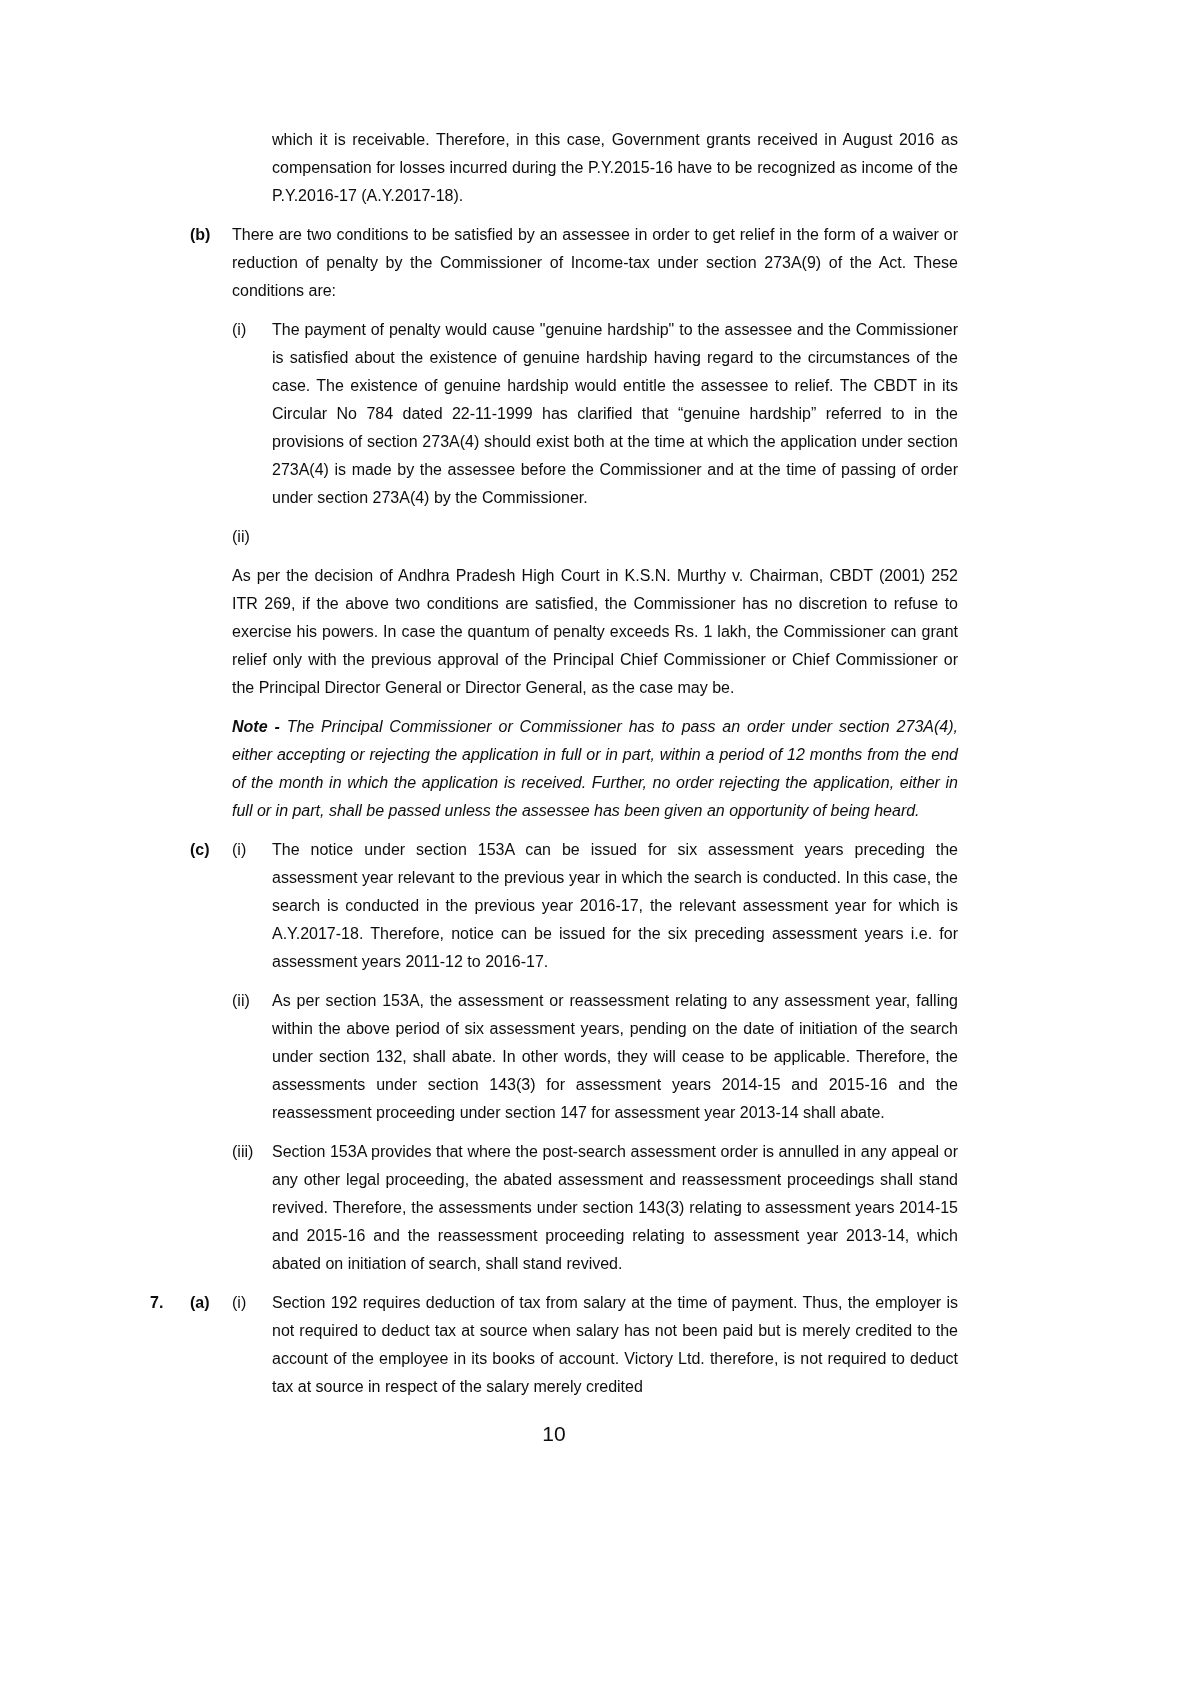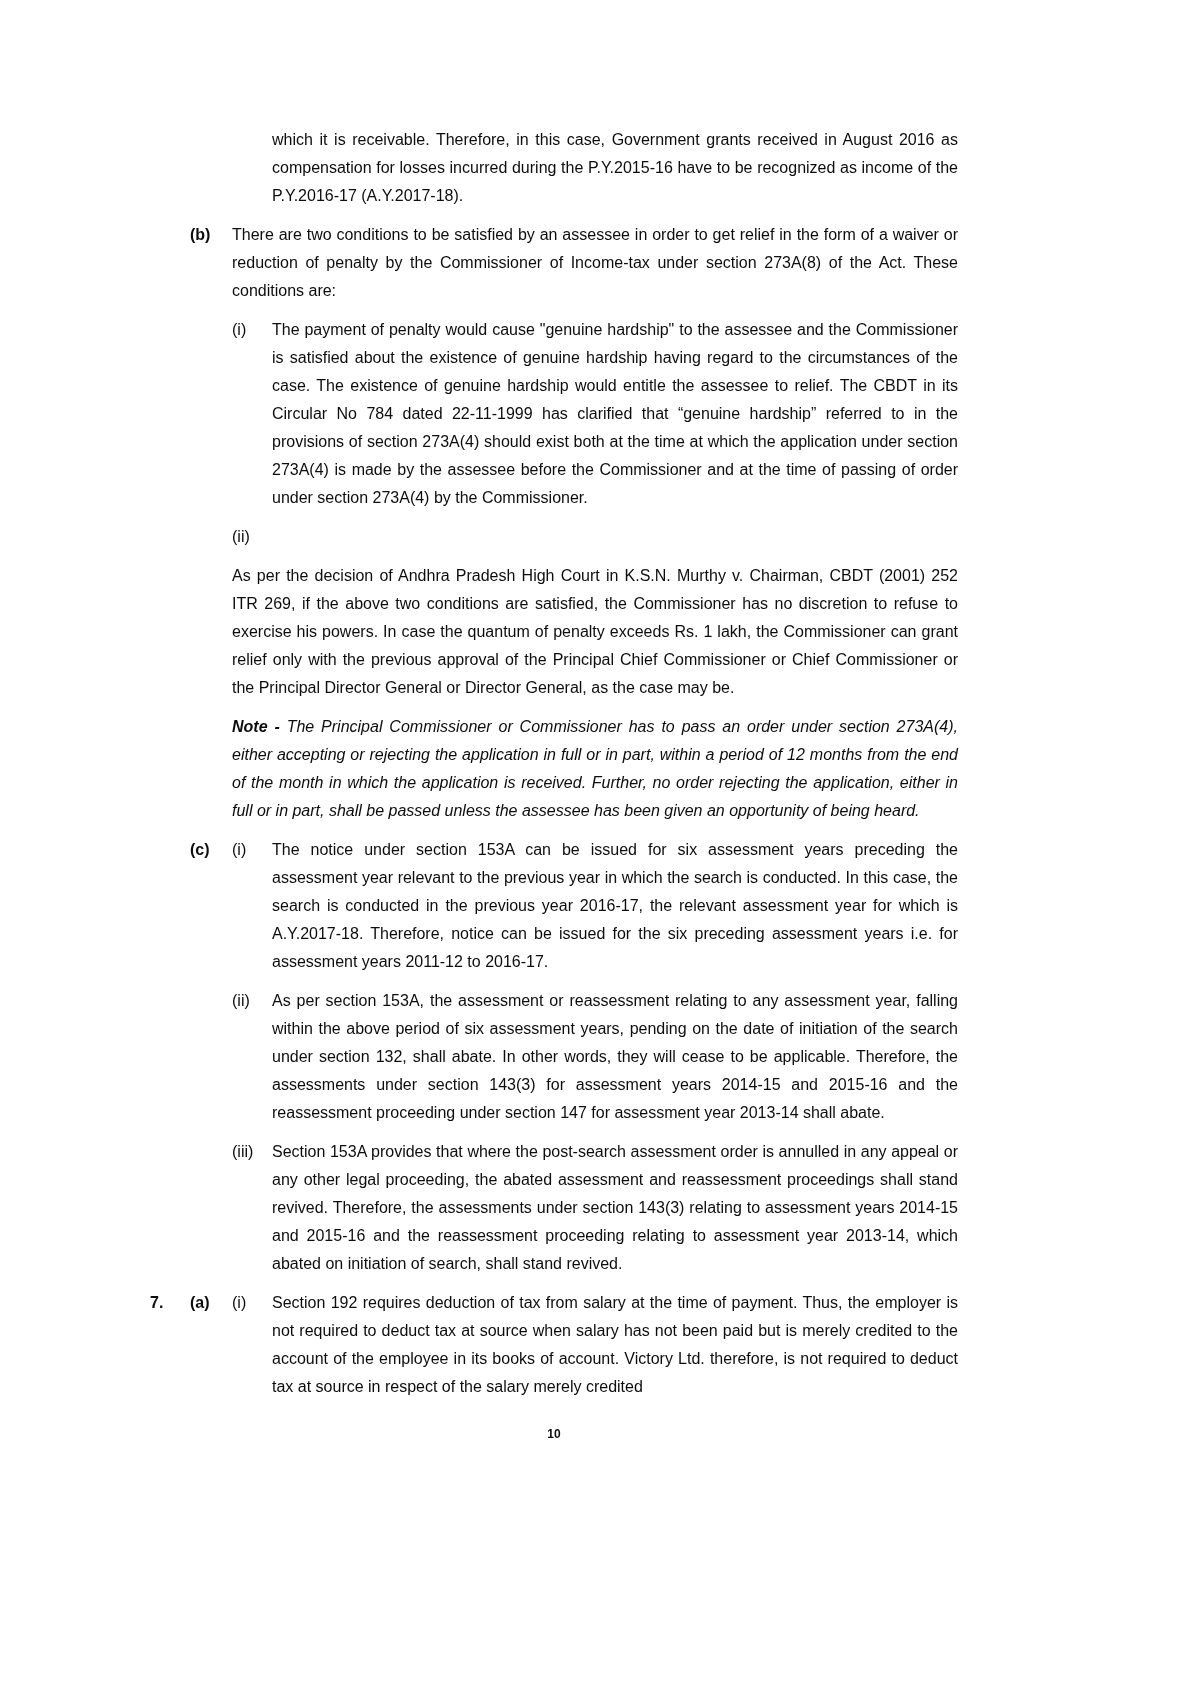--- a/index.html
+++ b/index.html
@@ -30,22 +30,22 @@
   .body { flex: 1 1 auto; text-align: justify; }
   .it { }
   .bi { font-style: italic; font-weight: bold; }
   .note-body { font-style: italic; }
   .page-number {
     position: absolute;
     left: 150px;
     top: 1420px;
     width: 808px;
     text-align: center;
-    font-weight: bold;
-    font-size: 12px;
+    font-weight: normal;
+    font-size: 21px;
   }
   .footer {
     position: absolute;
     left: 135px;
     top: 1548px;
     font-family: "Liberation Serif", serif;
     font-weight: bold;
     font-size: 17.5px;
   }
 </style>
@@ -58,21 +58,21 @@
     <div class="row first">
       <div class="c0"></div>
       <div class="c1"></div>
       <div class="c2"></div>
       <p class="body">which it is receivable.  Therefore, in this case, Government grants received in August 2016 as compensation for losses incurred during the P.Y.2015-16 have to be recognized as income of the P.Y.2016-17 (A.Y.2017-18).</p>
     </div>
 
     <div class="row">
       <div class="c0"></div>
       <div class="c1 lbl">(b)</div>
-      <p class="body">There are two conditions to be satisfied by an assessee in order to get relief in the form of a waiver or reduction of penalty by the Commissioner of Income-tax under section 273A(8) of the Act.  These conditions are:</p>
+      <p class="body">There are two conditions to be satisfied by an assessee in order to get relief in the form of a waiver or reduction of penalty by the Commissioner of Income-tax under section 273A(9) of the Act.  These conditions are:</p>
     </div>
 
     <div class="row">
       <div class="c0"></div>
       <div class="c1"></div>
       <div class="c2">(i)</div>
       <p class="body"><span>The payment of penalty would cause "genuine hardship" to the assessee and the Commissioner is satisfied about the existence of genuine hardship having regard to the circumstances of the case. The existence of genuine hardship would entitle the assessee to relief.  The CBDT in its </span><span class="it">Circular No 784 dated 22-11-1999</span><span> has clarified that “genuine hardship” referred to in the provisions of section 273A(4) should exist both at the time at which the application under section 273A(4) is made by the assessee before the Commissioner and at the time of passing of order under section 273A(4) by the Commissioner.</span></p>
     </div>
 
     <div class="row">

